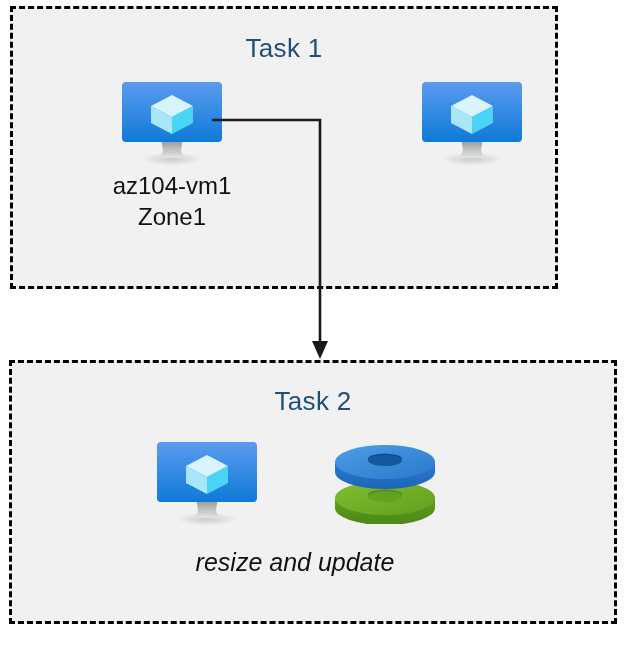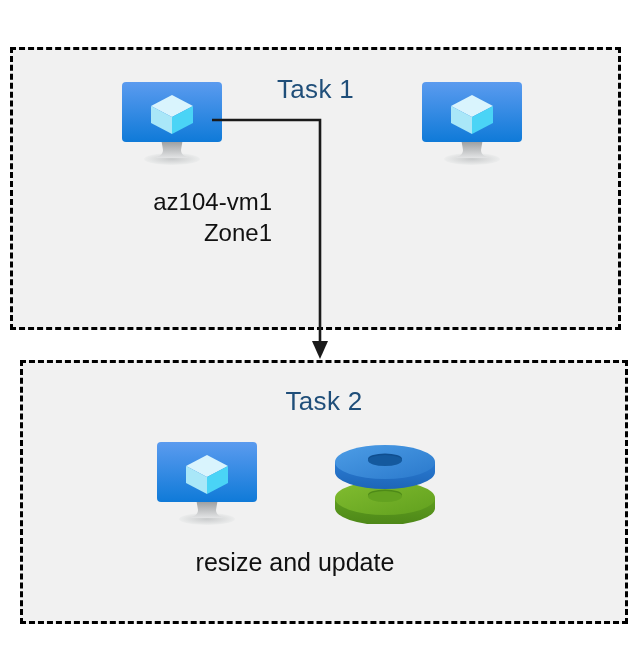--- a/index.html
+++ b/index.html
@@ -22,22 +22,22 @@
     height: 654px;
   }
 
   
   .task-box {
     position: absolute;
     background: #f1f1f1;
     border: 3px dashed #000000;
     box-sizing: border-box;
   }
-  #task1-box { left: 10px;  top: 6px;   width: 611px; height: 283px; margin-top: 41px; }
-  #task2-box { left: 20px;  top: 360px; width: 608px; height: 264px; }
+  #task1-box { left: 10px;  top: 6px;   width: 548px; height: 283px; }
+  #task2-box { left: 9px;  top: 360px; width: 608px; height: 264px; }
 
   .task-title {
     position: absolute;
     width: 100%;
     text-align: center;
     color: #1f4e79;
     font-size: 26px;
     font-family: "Liberation Sans", sans-serif;
     letter-spacing: 0.3px;
     white-space: nowrap;
@@ -53,34 +53,34 @@
   #node-vm1 { left: 72px;  top: 78px; width: 200px; }
   #node-vm2 { left: 372px; top: 78px; width: 200px; }
   #node-vm3 { left: 142px; top: 438px; width: 130px; }
   #node-disks { left: 325px; top: 440px; width: 120px; }
 
   .node-label {
     color: #111111;
     font-size: 24px;
     line-height: 31px;
     font-family: "Liberation Sans", sans-serif;
-    margin-top: 20px;
+    margin-top: 4px;
     white-space: pre-line;
-    text-align: right;
   }
 
   .caption {
     position: absolute;
     left: 10px;
     top: 548px;
     width: 570px;
     text-align: center;
     color: #111111;
     font-size: 25px;
     font-family: "Liberation Sans", sans-serif;
+    font-style: italic;
   }
 
   
   .vm-icon {
     position: relative;
     width: 110px;
     height: 88px;
     margin: 0 auto;
   }
   .vm-icon svg { display: block; }

